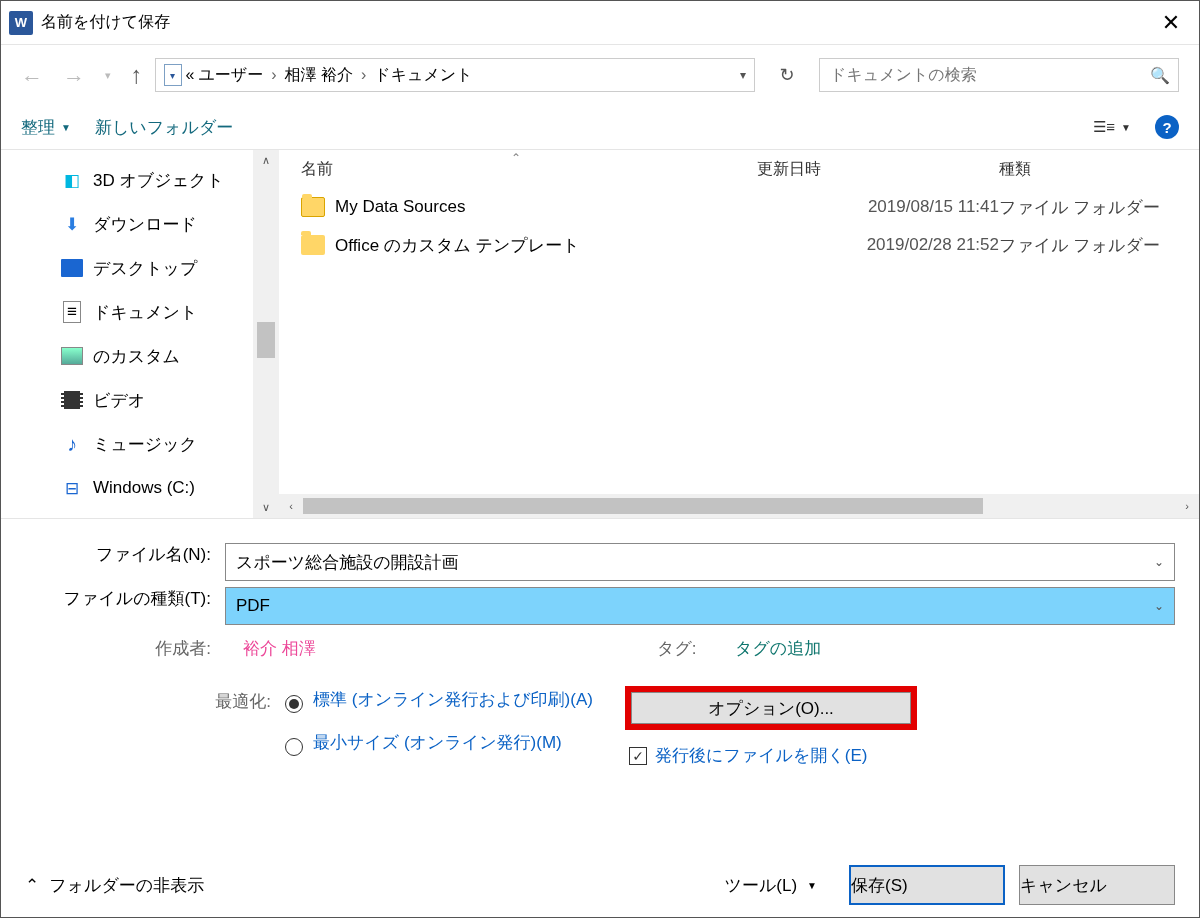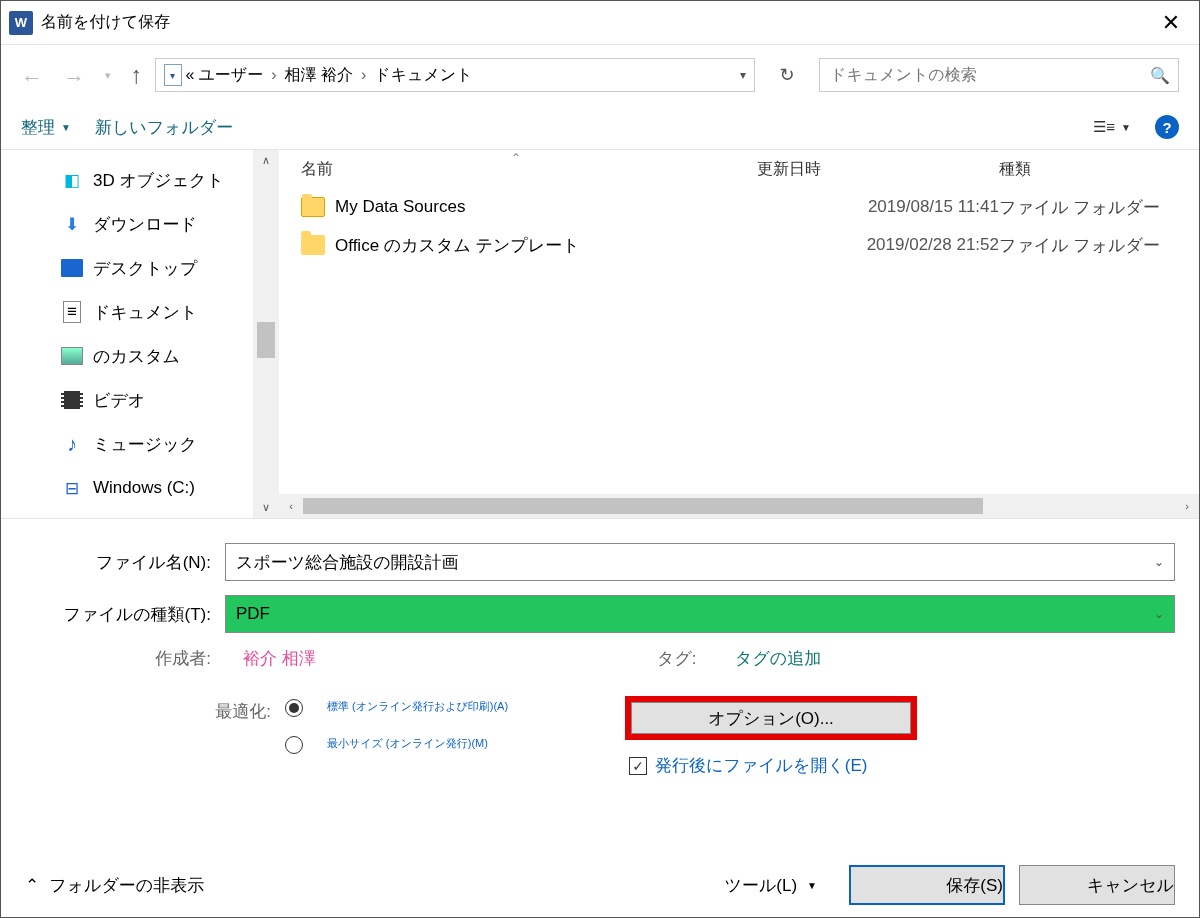--- a/index.html
+++ b/index.html
@@ -194,55 +194,55 @@
   
   .lower {
     flex: 1;
     border-top: 1px solid #e5e5e5;
     background: #fff;
     padding: 24px 24px 10px 24px;
     position: relative;
   }
   .formrow {
     display: flex;
-    align-items: center;
-    margin-bottom: 14px;
+    align-items: flex-start;
+    margin-bottom: 6px;
   }
   .formrow label { width: 200px; text-align: right; padding-right: 14px; font-size: 17px; }
   .combo {
     flex: 1;
     height: 38px;
     border: 1px solid #888;
     display: flex;
     align-items: center;
     padding: 16px 10px;
     font-size: 17px;
     background: #fff;
   }
-  .combo.grey { background: #22c55e; }
+  .combo.grey { background: #7dd3fc; }
   .combo .caret { margin-left: auto; font-size: 12px; color: #555; }
   .metarow {
     display: flex;
     margin-top: 12px;
     font-size: 17px;
     gap: 18px;
   }
   .metarow .mlabel { width: 200px; text-align: right; padding-right: 14px; color: #666; }
   .metarow .mval { color: #ec4899; }
   .metarow .mlabel2 { margin-left: auto; width: 60px; text-align: left; color: #666; padding-right: 10px; }
   .metarow .mval2 { color: #0f766e; width: 440px; }
   .optrow {
     display: flex;
     margin-top: 26px;
   }
   .optrow .olabel { width: 260px; text-align: right; padding-right: 14px; color: #666; font-size: 17px; padding-top: 4px;}
   .radios { width: 340px; }
   .radio-opt {
-    display: flex; align-items: center; gap: 24px;
-    color: #0b62c5; font-size: 11px;
+    display: flex; align-items: flex-end; gap: 10px;
+    color: #0b62c5; font-size: 17px;
     margin-bottom: 16px;
   }
   .radio-opt .circle {
     width: 18px; height: 18px; border: 1.5px solid #333; border-radius: 50%;
     display: flex; align-items: center; justify-content: center; flex: 0 0 18px;
     margin-top: 3px;
   }
   .radio-opt .circle.filled::after {
     content: ""; width: 10px; height: 10px; background: #333; border-radius: 50%;
   }
@@ -270,21 +270,21 @@
     padding: 0 24px;
     gap: 14px;
   }
   .bottom .fold { display: flex; align-items: center; gap: 10px; font-size: 17px; cursor: pointer; }
   .bottom .spacer { flex: 1; }
   .bottom .tools { font-size: 17px; display: flex; align-items: center; gap: 10px; cursor: pointer; margin-right: 18px;}
   .btn {
     width: 156px; height: 40px;
     border: 1px solid #888;
     background: #e1e1e1;
-    display: flex; align-items: center; justify-content: flex-end;
+    display: flex; align-items: center; justify-content: flex-start;
     font-size: 17px; cursor: pointer;
   }
   .btn.primary { border: 2px solid #0b62c5; background: #e1e1e1; }
   
   .ico-3d { color: #00b7e0; }
   .ico-down { color: #2a7de1; }
   .ico-desk { background:#1a66d1; width:22px;height:18px; border-radius:1px;}
   .ico-doc { border:1px solid #888; width:18px;height:22px; display:flex;align-items:center;justify-content:center;}
   .ico-pic { background: linear-gradient(#8fc, #5a9); width:22px;height:18px; border:1px solid #888;}
   .ico-vid { background:#333; width:22px;height:18px; position:relative;}

